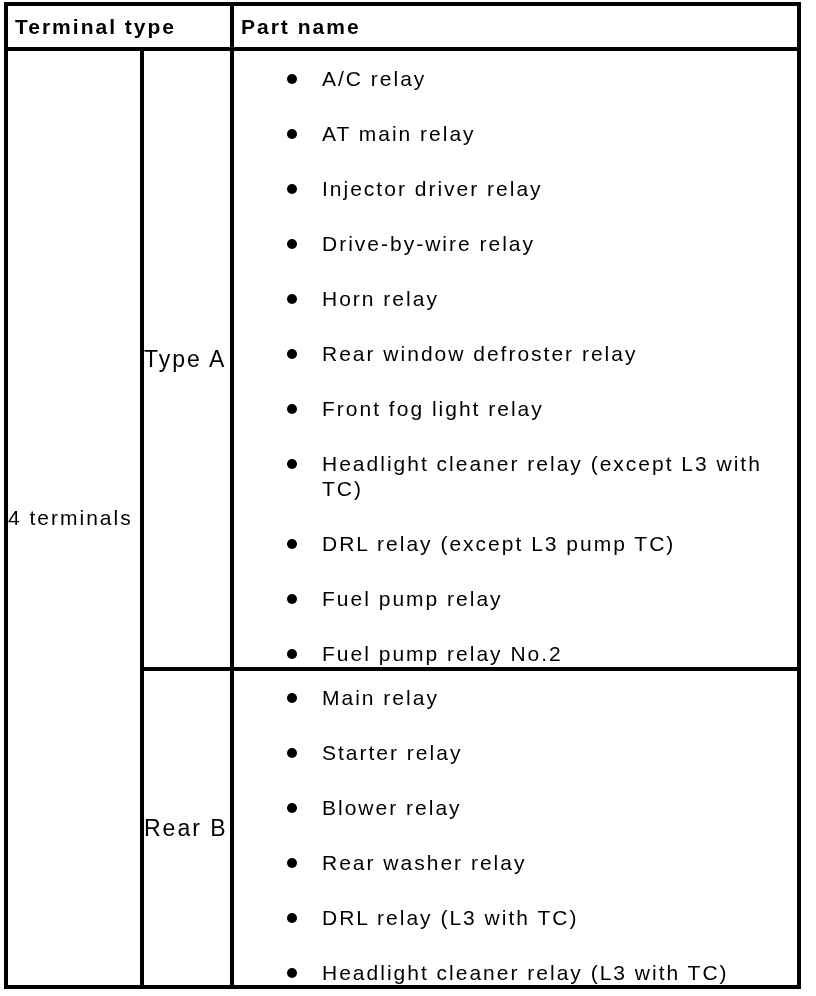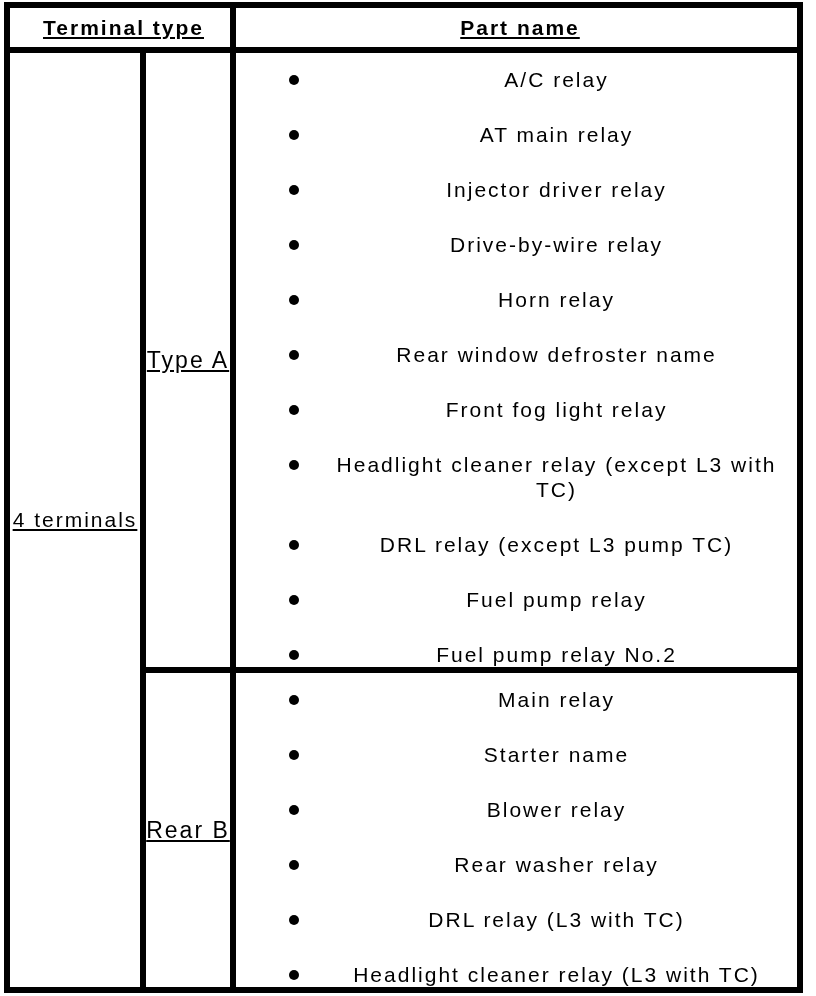--- a/index.html
+++ b/index.html
@@ -23,25 +23,24 @@
     top: 2px;
     width: 793px;
     height: 984px;
     border-collapse: collapse;
     table-layout: fixed;
     border: 4px solid #000000;
     background: #ffffff;
   }
   .relay-table th,
   .relay-table td {
-    border: 6px solid #000000;
+    border: 4px solid #000000;
     padding: 0;
     vertical-align: middle;
-    text-align: center;
-    text-decoration: underline;
+    text-align: left;
   }
   .header-row th {
     height: 45px;
     font-size: 21px;
     font-weight: bold;
     letter-spacing: 2px;
     padding-left: 7px;
     white-space: nowrap;
     overflow: hidden;
   }
@@ -113,37 +112,37 @@
       <td class="type-cell">
         <span>Type A</span>
       </td>
       <td class="parts-cell pa">
         <ul class="parts-list">
               <li><span class="bullet"></span><span class="part-label">A/C relay</span></li>
               <li><span class="bullet"></span><span class="part-label">AT main relay</span></li>
               <li><span class="bullet"></span><span class="part-label">Injector driver relay</span></li>
               <li><span class="bullet"></span><span class="part-label">Drive-by-wire relay</span></li>
               <li><span class="bullet"></span><span class="part-label">Horn relay</span></li>
-              <li><span class="bullet"></span><span class="part-label">Rear window defroster name</span></li>
+              <li><span class="bullet"></span><span class="part-label">Rear window defroster relay</span></li>
               <li><span class="bullet"></span><span class="part-label">Front fog light relay</span></li>
               <li><span class="bullet"></span><span class="part-label">Headlight cleaner relay (except L3 with TC)</span></li>
               <li><span class="bullet"></span><span class="part-label">DRL relay (except L3 pump TC)</span></li>
               <li><span class="bullet"></span><span class="part-label">Fuel pump relay</span></li>
               <li><span class="bullet"></span><span class="part-label">Fuel pump relay No.2</span></li>
             </ul>
       </td>
     </tr>
     <tr class="row-type-b">
       <td class="type-cell">
         <span>Rear B</span>
       </td>
       <td class="parts-cell pb">
         <ul class="parts-list">
               <li><span class="bullet"></span><span class="part-label">Main relay</span></li>
-              <li><span class="bullet"></span><span class="part-label">Starter name</span></li>
+              <li><span class="bullet"></span><span class="part-label">Starter relay</span></li>
               <li><span class="bullet"></span><span class="part-label">Blower relay</span></li>
               <li><span class="bullet"></span><span class="part-label">Rear washer relay</span></li>
               <li><span class="bullet"></span><span class="part-label">DRL relay (L3 with TC)</span></li>
               <li><span class="bullet"></span><span class="part-label">Headlight cleaner relay (L3 with TC)</span></li>
             </ul>
       </td>
     </tr>
   </tbody>
     </table>
 </div>

